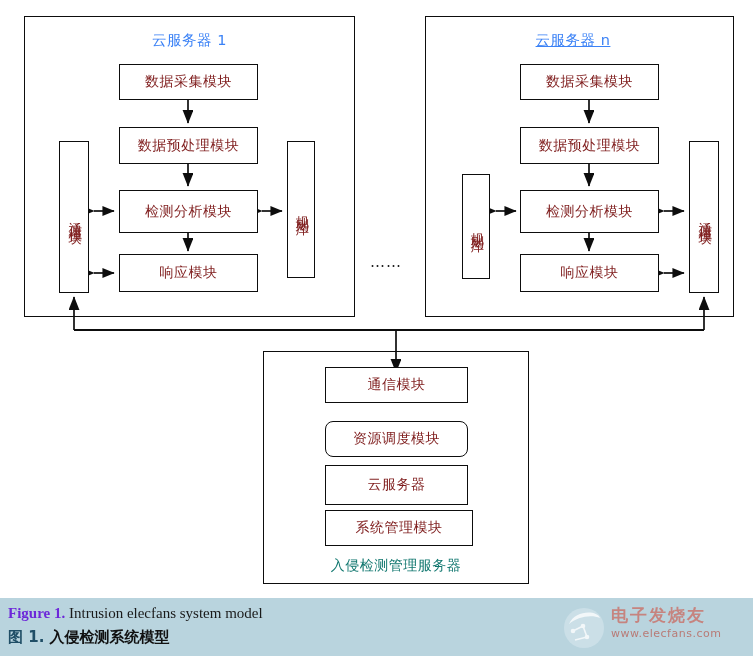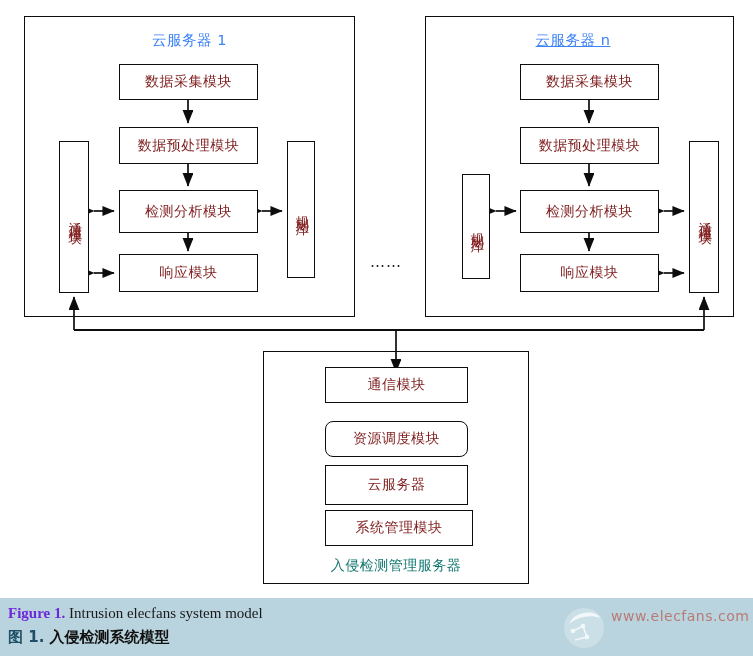--- a/index.html
+++ b/index.html
@@ -137,21 +137,21 @@
   }
   .wm-cn {
     font-size: 17px;
     font-weight: bold;
     color: #c9736b;
     letter-spacing: 2px;
     line-height: 1.1;
     white-space: nowrap;
   }
   .wm-url {
-    font-size: 14px;
+    font-size: 11px;
     color: #b8675f;
     letter-spacing: 0.5px;
     white-space: nowrap;
     margin-top: 2px;
   }
 </style>
 </head>
 <body>
 
 <div id="page">
@@ -260,18 +260,19 @@
         <g stroke="#ffffff" stroke-width="1.6" fill="none">
           <line x1="12" y1="27" x2="22" y2="22"></line>
           <line x1="22" y1="22" x2="26" y2="33"></line>
           <line x1="26" y1="33" x2="14" y2="36"></line>
         </g>
         <circle cx="12" cy="27" r="2.3" fill="#ffffff"></circle>
         <circle cx="22" cy="22" r="2.3" fill="#ffffff"></circle>
         <circle cx="26" cy="33" r="2.3" fill="#ffffff"></circle>
       </svg>
       <div class="wm-text">
+        <div class="wm-cn">电子发烧友</div>
         <div class="wm-url">www.elecfans.com</div>
       </div>
     </div>
   </div>
 
 </div>
 
 </body></html>

